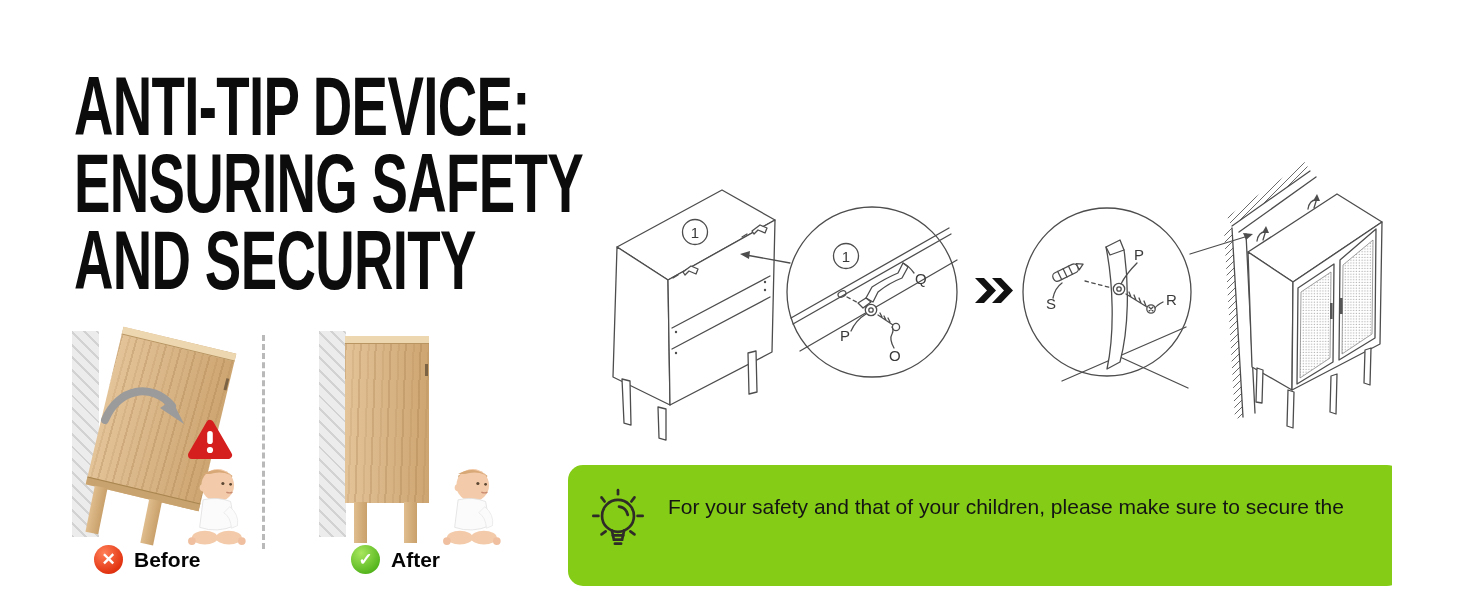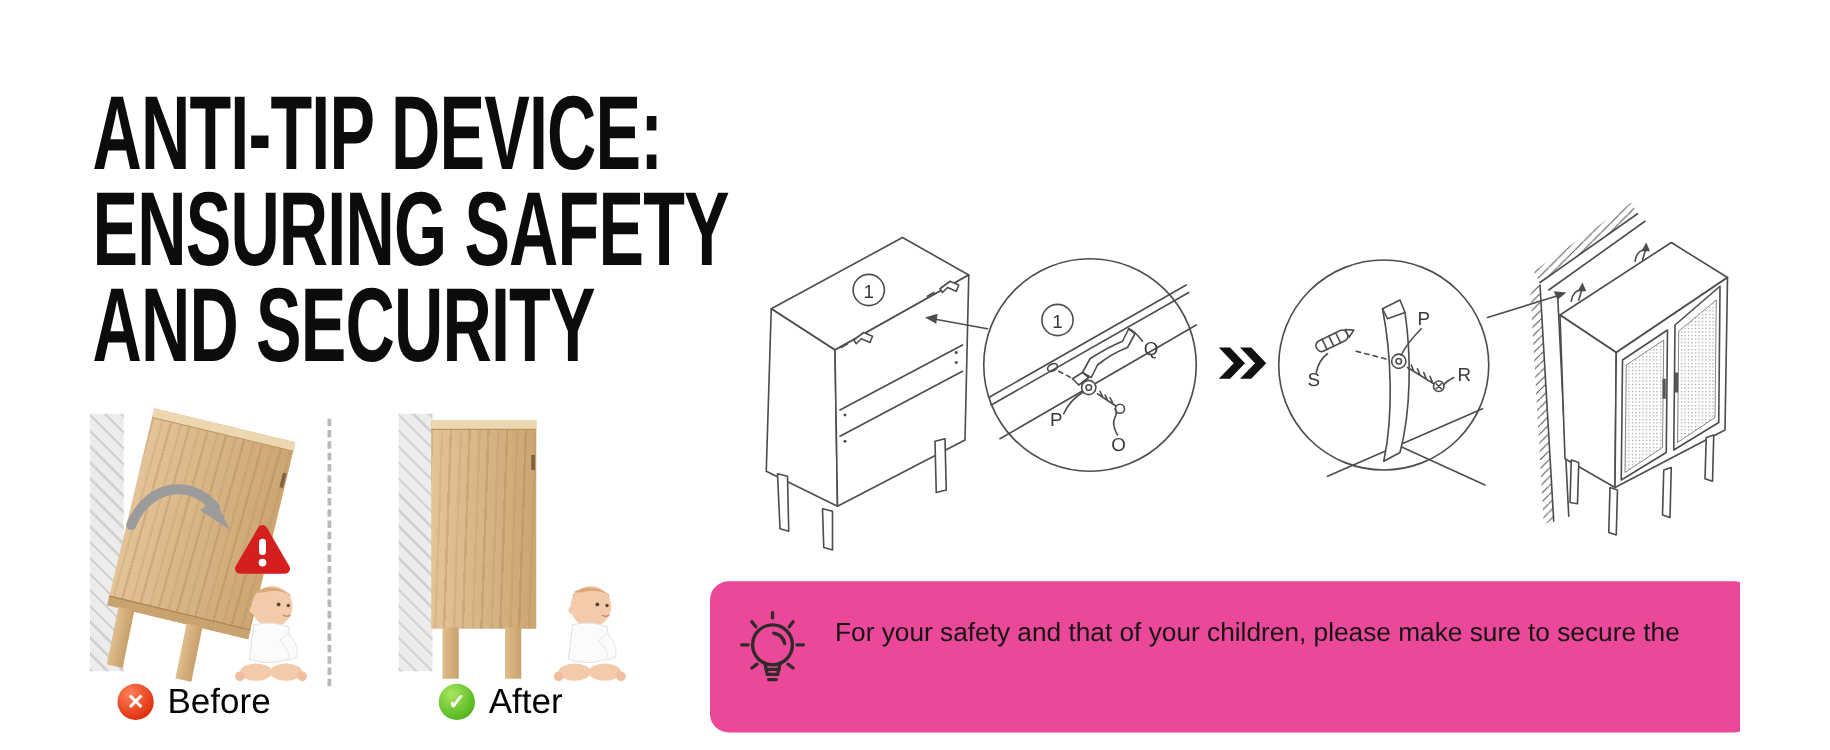--- a/index.html
+++ b/index.html
@@ -45,32 +45,32 @@
   .baby-after{left:431px;top:430px;}
 
   
   .caption{position:absolute;display:flex;align-items:center;gap:11px;}
   .caption-before{left:94px;top:513px;}
   .caption-after{left:351px;top:513px;}
   .badge{width:29px;height:29px;border-radius:50%;display:flex;align-items:center;
       justify-content:center;color:#fff;font-weight:700;font-size:17px;line-height:29px;}
   .badge-x{background:radial-gradient(circle at 35% 28%,#ff8057,#e23311 72%,#c22505);}
   .badge-check{background:radial-gradient(circle at 35% 28%,#a8e65e,#54b51d 75%,#3f9611);}
-  .caption-label{font-size:28px;color:#050505;}
+  .caption-label{font-size:21px;color:#050505;font-weight:bold;}
 
   
   .diagram-svg{position:absolute;left:565px;top:115px;}
   .ln{fill:none;stroke:#4d4d4d;stroke-width:1.3;stroke-linejoin:round;stroke-linecap:round;}
   .lnw{fill:#fff;stroke:#4d4d4d;stroke-width:1.3;stroke-linejoin:round;}
   .lbl{font-size:15px;fill:#3a3a3a;font-family:"Liberation Sans",sans-serif;}
   .dash{stroke-dasharray:3.5,3.5;}
 
   
   .note-box{position:absolute;left:568px;top:433px;width:834px;height:121px;
-      background:#ec4899;border-radius:15px;}
+      background:#84cc16;border-radius:15px;}
   .note-bulb{position:absolute;left:21px;top:20px;}
   .note-text{position:absolute;left:100px;top:25px;font-size:21px;line-height:34px;color:#141414;}
 </style>
 </head>
 <body>
 
 <div id="stage">
 
   <div class="headline">
     <div class="hl-line">ANTI-TIP DEVICE:</div>

